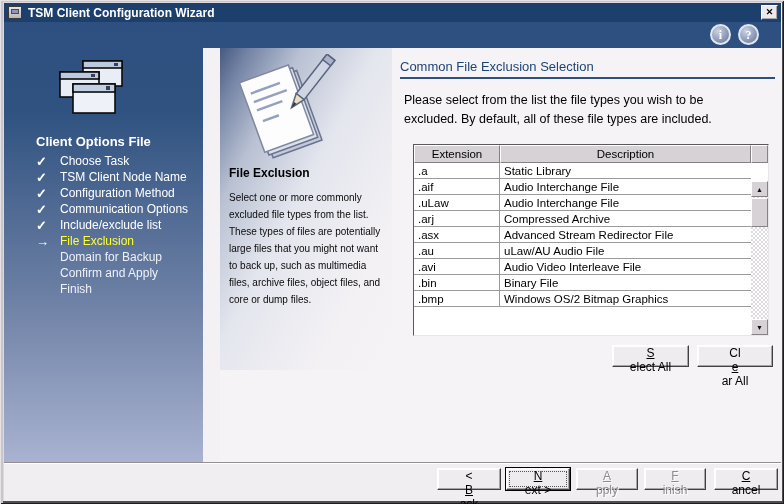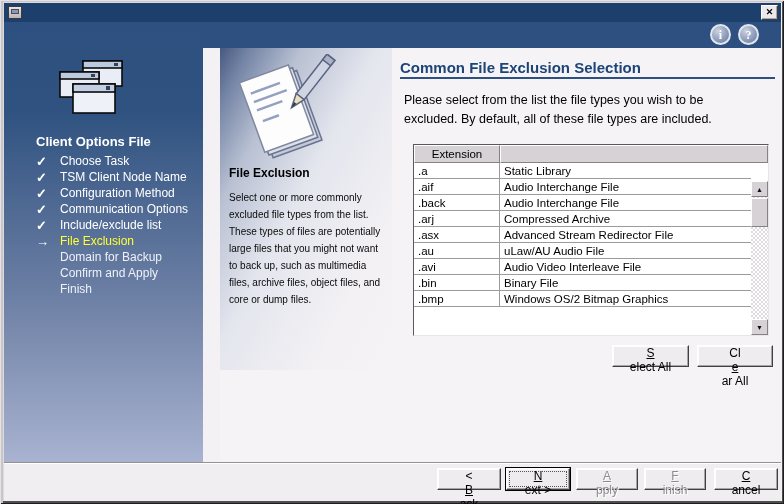--- a/index.html
+++ b/index.html
@@ -43,21 +43,21 @@
   .step[data-state="done"] .step-label{color:#fff;}
   .step[data-state="current"] .step-label{color:#ffff33;}
   
   .content-bg{position:absolute;left:220px;top:48px;width:561px;height:414px;background:#f6f3f6;}
   .mid-panel{position:absolute;left:220px;top:48px;width:172px;height:322px;
     background:linear-gradient(118deg, #46597f 0%, #7585a6 9%, #b8c0d2 24%, #e4e6ee 46%, #f3f1f4 78%, #f6f3f6 100%);}
   .notepad{position:absolute;left:12px;top:6px;}
   .mid-title{position:absolute;left:9px;top:118px;font-size:12px;font-weight:bold;color:#000;}
   .mid-desc{position:absolute;left:9px;top:141px;width:160px;font-size:10px;line-height:17px;color:#0a0a0a;}
   
-  .main-title{position:absolute;left:400px;top:59px;font-size:15px;font-weight:bold;color:#1d4476;white-space:nowrap;}
+  .main-title{position:absolute;left:400px;top:59px;font-size:13px;font-weight:normal;color:#1d4476;white-space:nowrap;}
   .main-rule{position:absolute;left:400px;top:77px;width:375px;height:2px;background:#2d5080;}
   .main-instructions{position:absolute;left:404px;top:91px;width:352px;font-size:12.5px;line-height:19px;color:#000;}
   
   .ftable{position:absolute;left:413px;top:144px;width:356px;height:192px;background:#fff;
     border:1px solid;border-color:#5a585a #e9e6e9 #e9e6e9 #5a585a;overflow:hidden;}
   .thead{display:flex;height:18px;}
   .th{background:#d6d2d6;border:1px solid;border-color:#fff #848284 #848284 #fff;
     font-size:11.5px;display:grid;place-items:center;color:#000;}
   .th-ext{width:86px;}
   .th-desc{width:251px;}
@@ -100,20 +100,21 @@
   .btn-cancel{left:714px;top:468px;width:64px;}
   u{text-decoration:underline;}
 </style>
 </head>
 <body>
 
 <div class="window">
 
   <div class="titlebar">
     <span class="title-icon"></span>
+    <span class="title-text">TSM Client Configuration Wizard</span>
     <button class="close-btn">✕</button>
   </div>
 
   <div class="band">
     <button class="circle-btn info-btn">i</button>
     <button class="circle-btn help-btn">?</button>
   </div>
 
   <div class="sidebar">
     <svg class="win-icon" width="66" height="58" viewBox="0 0 66 58">
@@ -205,36 +206,37 @@
     <div class="mid-desc">Select one or more commonly excluded file types from the list. These types of files are potentially large files that you might not want to back up, such as multimedia files, archive files, object files, and core or dump files.</div>
   </div>
 
   <div class="main-title">Common File Exclusion Selection</div>
   <div class="main-rule"></div>
   <div class="main-instructions">Please select from the list the file types you wish to be excluded. By default, all of these file types are included.</div>
 
   <div class="ftable">
     <div class="thead">
       <div class="th th-ext">Extension</div>
+      <div class="th th-desc">Description</div>
       <div class="th th-fill"></div>
     </div>
     <div class="tbody">
 
         <div class="trow">
           <span class="td-ext">.a</span>
           <span class="td-desc">Static Library</span>
         </div>
 
         <div class="trow">
           <span class="td-ext">.aif</span>
           <span class="td-desc">Audio Interchange File</span>
         </div>
 
         <div class="trow">
-          <span class="td-ext">.back</span>
+          <span class="td-ext">.uLaw</span>
           <span class="td-desc">Audio Interchange File</span>
         </div>
 
         <div class="trow">
           <span class="td-ext">.arj</span>
           <span class="td-desc">Compressed Archive</span>
         </div>
 
 
         <div class="trow">

